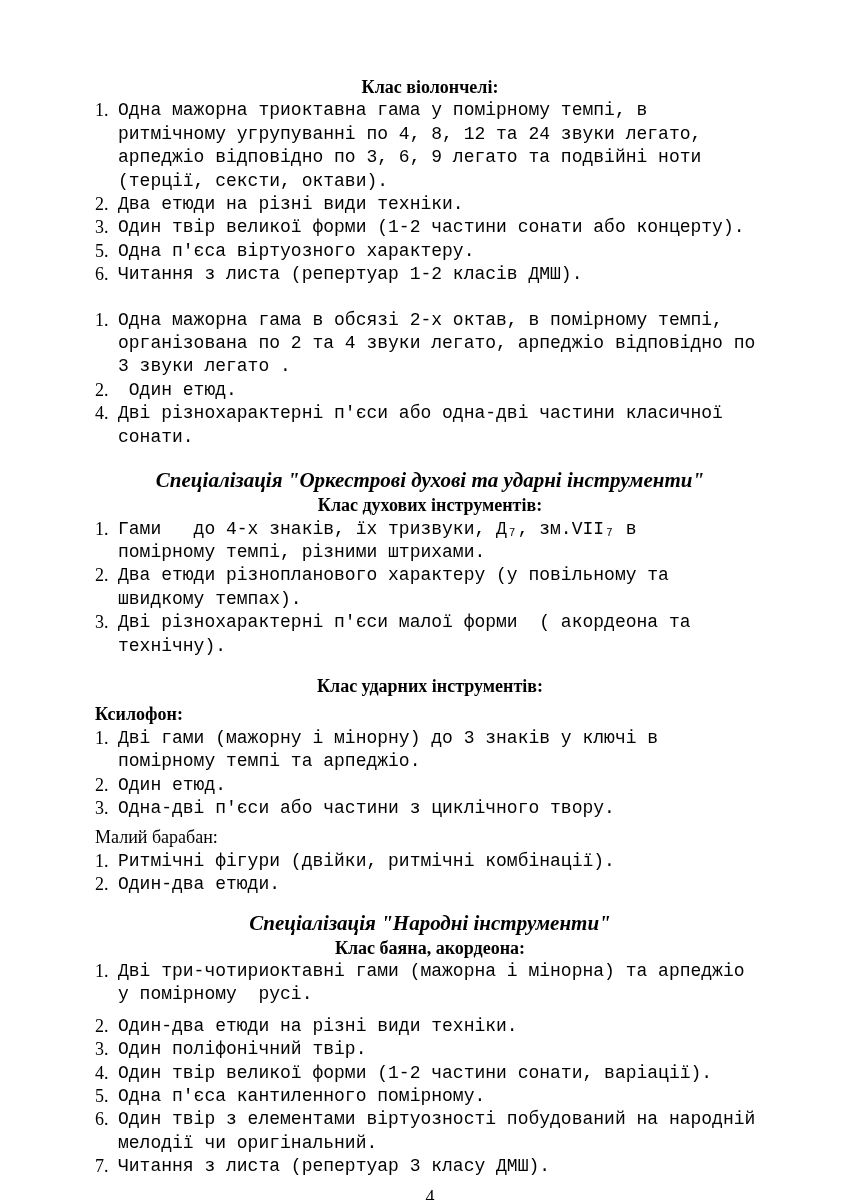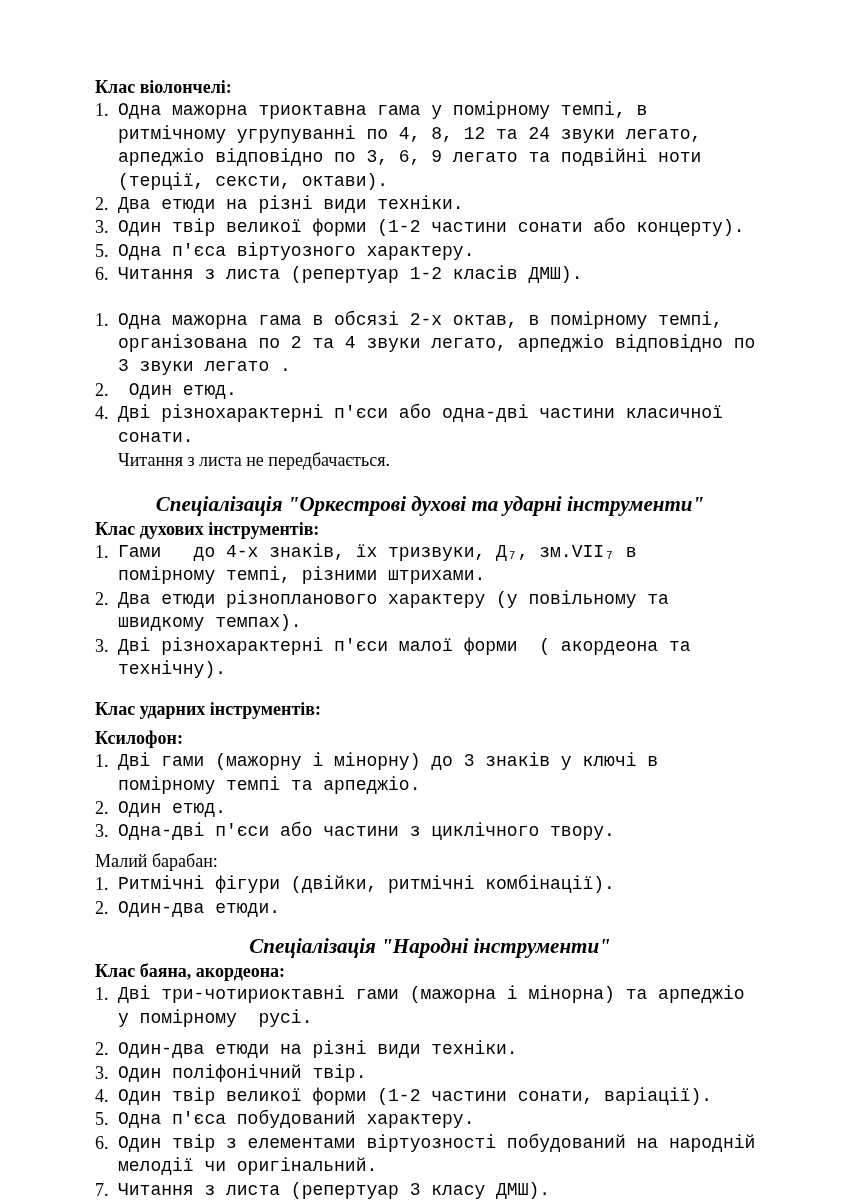--- a/index.html
+++ b/index.html
@@ -17,20 +17,21 @@
     font-family: "Liberation Serif", "DejaVu Serif", serif;
     font-size: 18px;
     line-height: 23.4px;
     padding: 76px 84px 0 95px;
     overflow: hidden;
   }
   .section-heading {
     margin: 0;
     font-size: 18px;
     font-weight: bold;
+    text-align: center;
     line-height: 23.4px;
   }
   .spec-heading {
     margin: 0;
     font-size: 21px;
     font-weight: bold;
     font-style: italic;
     text-align: center;
     line-height: 27px;
   }
@@ -101,21 +102,20 @@
       <span class="txt">Одна мажорна гама в обсязі 2-х октав, в помірному темпі, організована по 2 та 4 звуки легато, арпеджіо відповідно по 3 звуки легато .</span>
     </div>
     <div class="li">
       <span class="num">2.</span>
       <span class="txt"> Один етюд.</span>
     </div>
     <div class="li">
       <span class="num">4.</span>
       <span class="txt">Дві різнохарактерні п'єси або одна-дві частини класичної сонати.</span>
     </div>
-    <div class="note-line">Читання з листа не передбачається.</div>
   </section>
 
   <section class="sec-winds">
     <h1 class="spec-heading">Спеціалізація "Оркестрові духові та ударні інструменти"</h1>
     <h2 class="section-heading">Клас духових інструментів:</h2>
     <div class="li">
       <span class="num">1.</span>
       <span class="txt">Гами   до 4-х знаків, їх тризвуки, Д₇, зм.VII₇ в   помірному темпі, різними штрихами.</span>
     </div>
     <div class="li">
@@ -170,21 +170,21 @@
     <div class="li">
       <span class="num">3.</span>
       <span class="txt">Один поліфонічний твір.</span>
     </div>
     <div class="li">
       <span class="num">4.</span>
       <span class="txt">Один твір великої форми (1-2 частини сонати, варіації).</span>
     </div>
     <div class="li">
       <span class="num">5.</span>
-      <span class="txt">Одна п'єса побудований характеру.</span>
+      <span class="txt">Одна п'єса кантиленного помірному.</span>
     </div>
     <div class="li">
       <span class="num">6.</span>
       <span class="txt">Один твір з елементами віртуозності побудований на народній мелодії чи оригінальний.</span>
     </div>
     <div class="li">
       <span class="num">7.</span>
       <span class="txt">Читання з листа (репертуар 3 класу ДМШ).</span>
     </div>
   </section>

